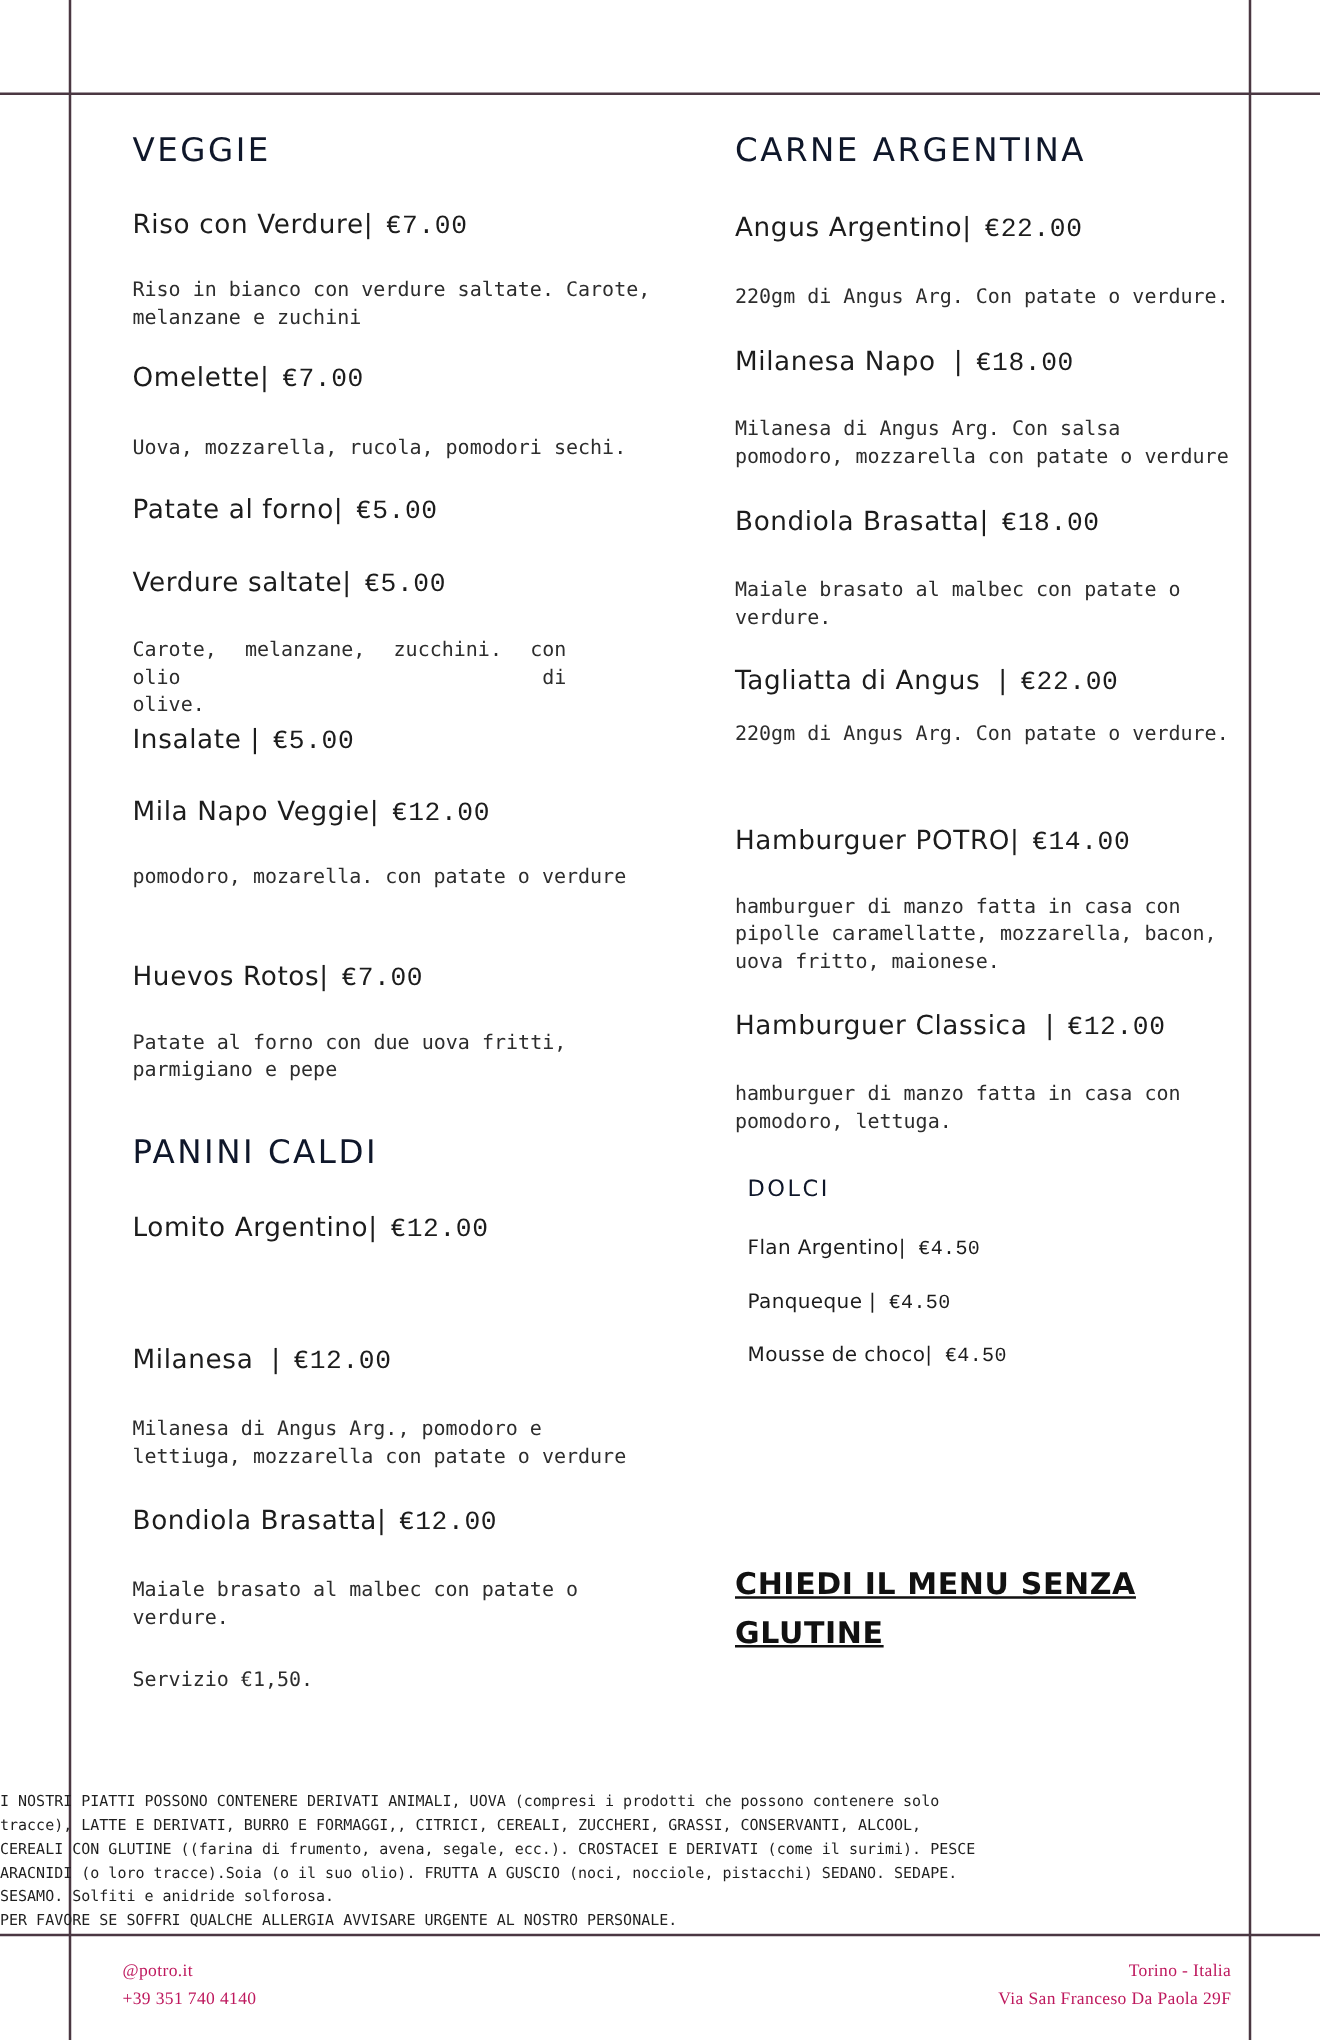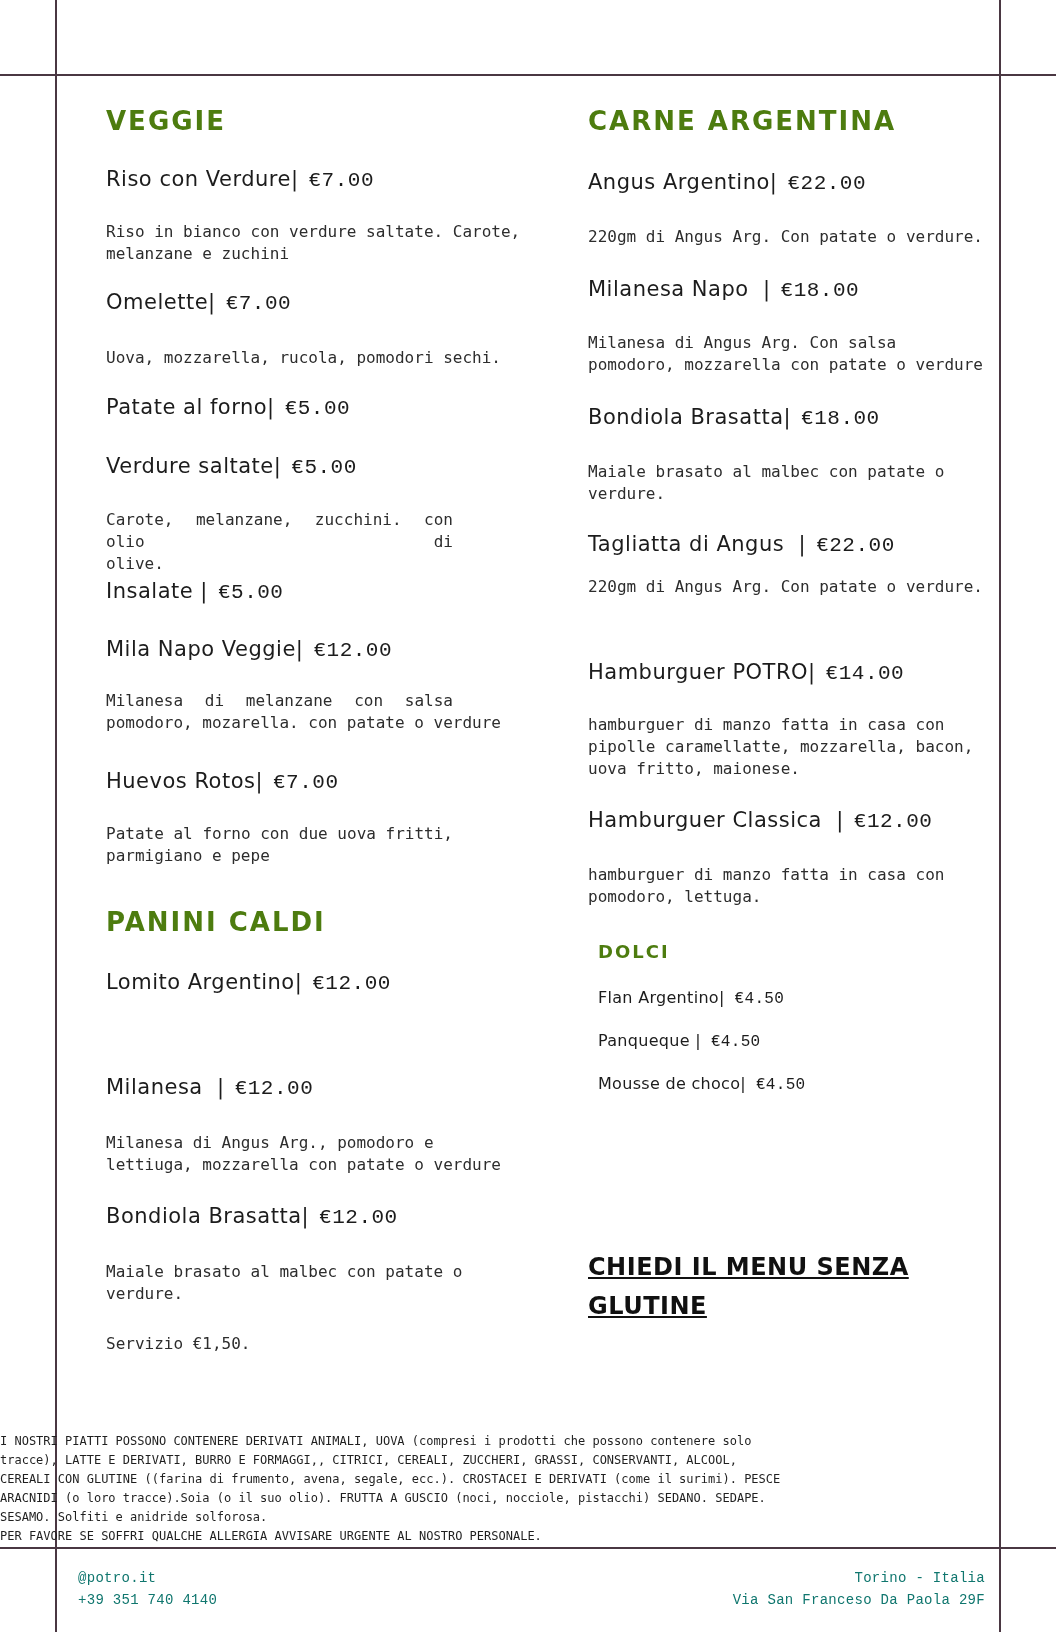--- a/index.html
+++ b/index.html
@@ -18,22 +18,22 @@
   .hline{position:absolute;left:0;right:0;height:1.5px;background:#4a3742;}
 
   
   .col{position:absolute;top:0;height:1632px;}
   .col-left{left:106px;width:347px;}
   .col-right{left:588px;width:347px;}
 
   .heading{
     position:absolute;left:0;
     font-family:"DejaVu Sans",sans-serif;
-    font-weight:bold;font-size:26px;line-height:28px;
-    letter-spacing:2px;color:#4d7c0f;white-space:pre;
+    font-weight:normal;font-size:26px;line-height:28px;
+    letter-spacing:2px;color:#0f172a;white-space:pre;
   }
   .heading-sm{font-size:18px;line-height:20px;letter-spacing:2px;}
 
   .item{
     position:absolute;left:0;
     font-family:"DejaVu Sans",sans-serif;
     font-size:21px;line-height:25px;letter-spacing:.5px;
     color:#1c1c1c;white-space:pre;
   }
   .item-sm{font-size:16px;line-height:20px;letter-spacing:.3px;}
@@ -57,22 +57,22 @@
   .allergen{
     position:absolute;top:1432px;left:0;width:1056px;
     text-align:left;
     font-family:"DejaVu Sans Mono",monospace;
     font-size:12px;line-height:19px;color:#1f1f1f;
   }
   .al{white-space:pre;}
 
   .footer-left,.footer-right{
     position:absolute;top:1567px;
-    font-family:Liberation Mono, monospace;
-    font-size:14px;line-height:22px;letter-spacing:.3px;color:#0f766e;
+    font-family:Liberation Serif, serif;
+    font-size:14px;line-height:22px;letter-spacing:.3px;color:#be185d;margin-left:20px;
   }
   .footer-left{left:78px;text-align:left;}
   .footer-right{right:71px;text-align:right;}
 </style>
 </head>
 <body>
 
 <div class="page">
 
   <div class="vline" style="left:55px"></div>
@@ -100,21 +100,20 @@
     <div class="item" style="top:454px"><span class="iname">Verdure saltate|</span><span class="iprice">€5.00</span></div>
     <div class="desc" style="top:509px">
       <div class="dl stretch">Carote, melanzane, zucchini. con olio di</div>
       <div class="dl">olive.</div>
     </div>
 
     <div class="item" style="top:579px"><span class="iname">Insalate |</span><span class="iprice">€5.00</span></div>
 
     <div class="item" style="top:637px"><span class="iname">Mila Napo Veggie|</span><span class="iprice">€12.00</span></div>
     <div class="desc" style="top:690px">
-      <div class="dl stretch">Milanesa di melanzane con salsa</div>
       <div class="dl">pomodoro, mozarella. con patate o verdure</div>
     </div>
 
     <div class="item" style="top:769px"><span class="iname">Huevos Rotos|</span><span class="iprice">€7.00</span></div>
     <div class="desc" style="top:823px">
       <div class="dl stretch">Patate al forno con due uova fritti,</div>
       <div class="dl">parmigiano e pepe</div>
     </div>
 
     <div class="heading" style="top:908px">PANINI CALDI</div>

